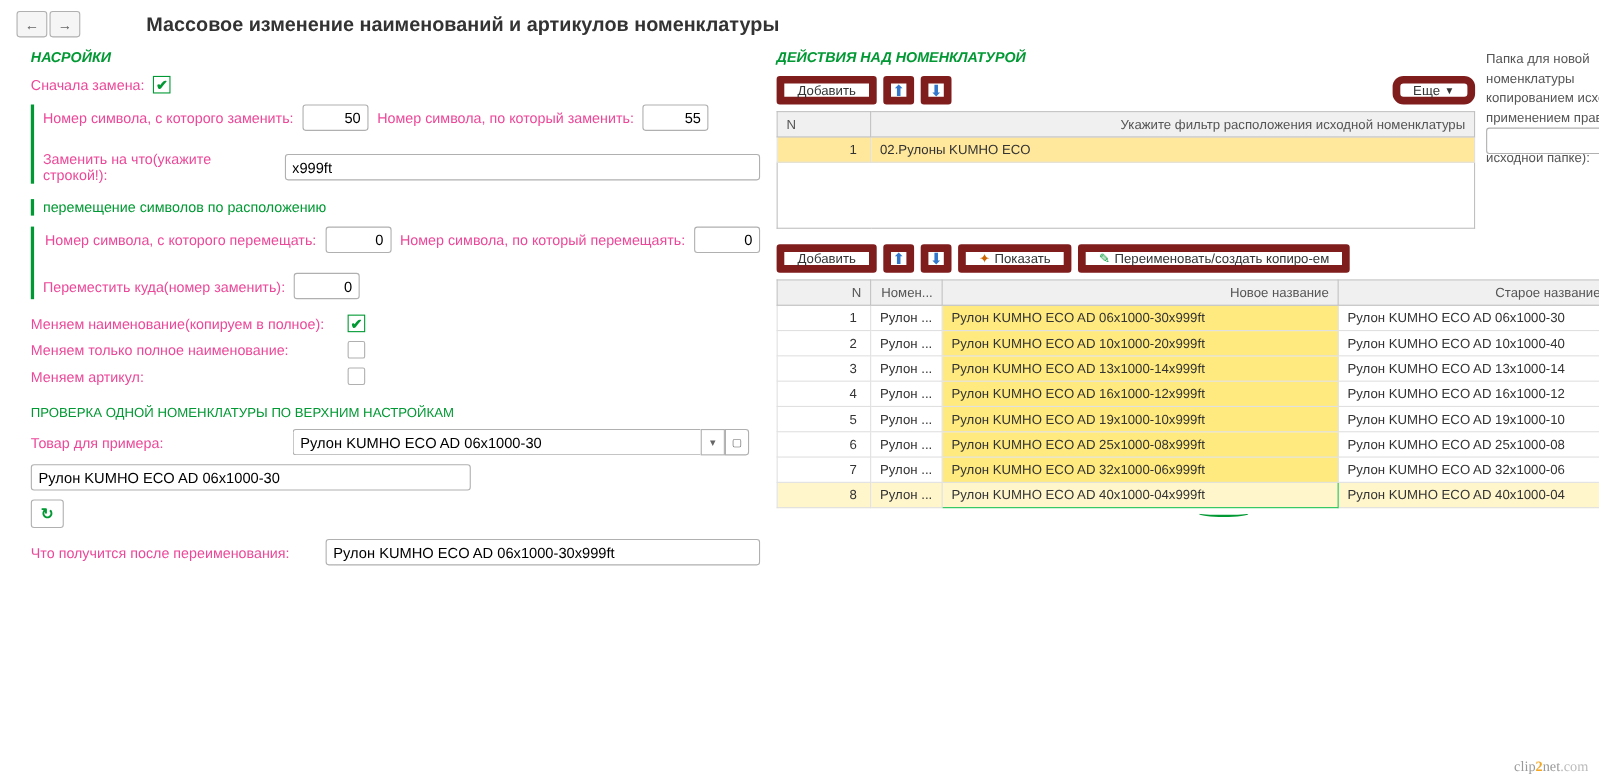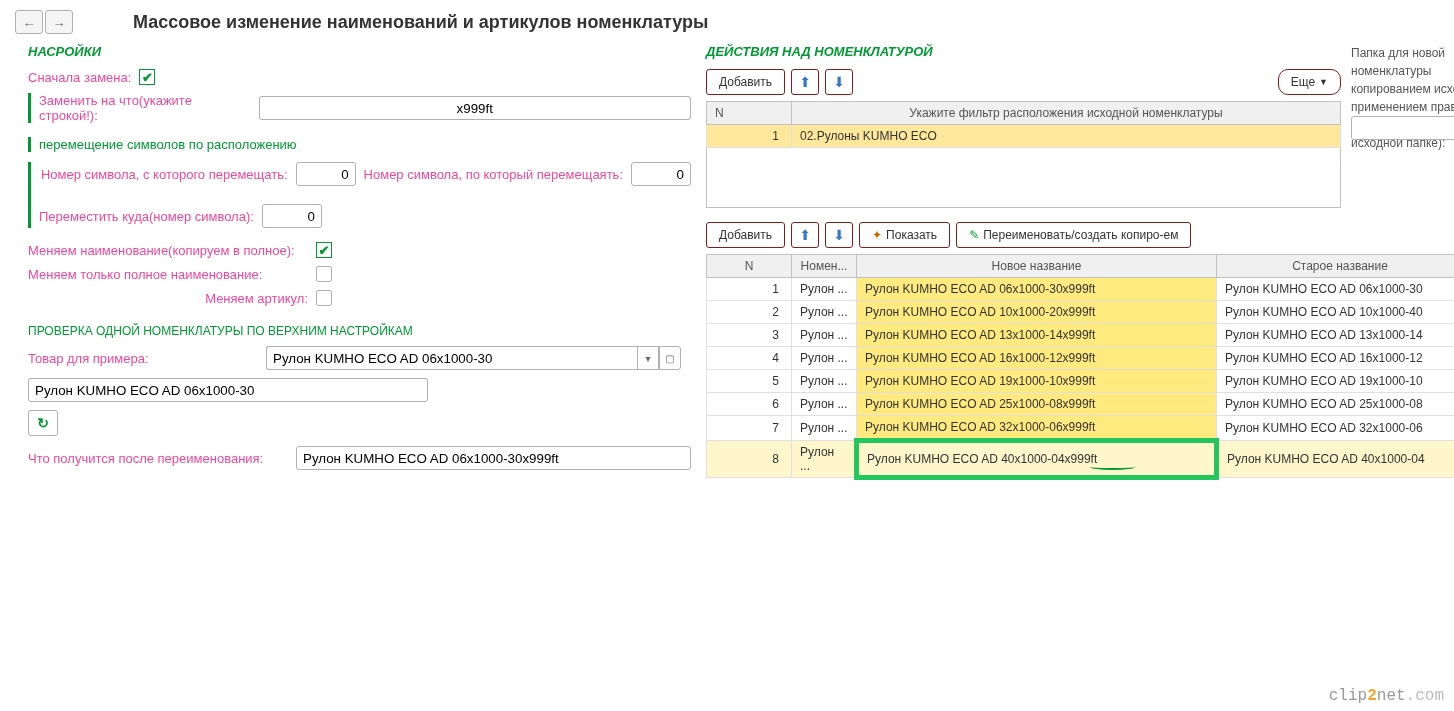--- a/index.html
+++ b/index.html
@@ -24,44 +24,44 @@
   .verify-h { color: #009933; font-size: 12px; margin: 18px 0 8px 0; }
   .combo { display: flex; }
   .combo input { flex: 1; border: 1px solid #b0b0b0; border-right: none; border-radius: 3px 0 0 3px; height: 24px; padding: 0 6px; }
   .combo-btn { width: 22px; height: 24px; border: 1px solid #b0b0b0; background: #fff; cursor: pointer; display: flex; align-items: center; justify-content: center; font-size: 10px; color: #666; }
   .combo-btn:last-child { border-radius: 0 3px 3px 0; }
   .refresh-btn { width: 30px; height: 26px; border: 1px solid #b0b0b0; background: #fff; border-radius: 3px; cursor: pointer; color: #009933; font-weight: bold; display: flex; align-items: center; justify-content: center; font-size: 14px; }
   .annotation { color: #d97706; font-size: 11px; position: absolute; }
   .ann1 { left: 480px; top: 608px; width: 190px; line-height: 1.3; }
   .ann-line1 { width: 1px; height: 35px; background: #d97706; position: absolute; left: 475px; top: 590px; }
   .toolbar { display: flex; gap: 6px; margin-bottom: 6px; align-items: center; }
-  .btn { height: 26px; padding: 0 12px; border: 1px solid #7f1d1d; background: #fff; border-radius: 3px; cursor: pointer; font-size: 12px; display: flex; align-items: center; gap: 4px; }
+  .btn { height: 26px; padding: 0 12px; border: 7px solid #7f1d1d; background: #fff; border-radius: 3px; cursor: pointer; font-size: 12px; display: flex; align-items: center; gap: 4px; }
   .btn-sm { width: 28px; padding: 0; justify-content: center; }
   .arrow-up { color: #3377cc; font-size: 14px; }
   .arrow-down { color: #3377cc; font-size: 14px; }
   .more-btn { margin-left: auto; border-radius: 10px; }
   .table { border: 1px solid #c0c0c0; border-collapse: collapse; width: 100%; }
-  .table th { background: #f0f0f0; border: 1px solid #c0c0c0; padding: 4px 8px; text-align: center; font-weight: normal; color: #555; font-size: 12px; }
+  .table th { background: #f0f0f0; border: 1px solid #c0c0c0; padding: 4px 8px; text-align: right; font-weight: normal; color: #555; font-size: 12px; }
   .table td { border: 1px solid #e0e0e0; padding: 4px 8px; font-size: 12px; }
   .filter-table { width: 635px; height: 100px; border: 1px solid #c0c0c0; margin-bottom: 14px; }
   .filter-table th:first-child { width: 85px; text-align: left; }
   .filter-row { background: #ffe89c; }
   .filter-row td:first-child { background: #ffe89c; text-align: right; padding-right: 12px; }
   .data-table { width: 758px; }
   .data-table th:nth-child(1) { width: 85px; }
   .data-table th:nth-child(2) { width: 65px; }
   .data-table th:nth-child(3) { width: 360px; }
   .data-table td:nth-child(1) { text-align: right; padding-right: 12px; }
   .yellow-cell { background: #ffea7f; }
   .picked-row td { background: #fff6cc; }
-  .picked-row td:nth-child(3) { border: 5px solid #22c55e; }
+  .picked-row td:nth-child(3) { border: 1px solid #22c55e; }
   .side-text { position: absolute; left: 645px; top: 0; font-size: 12px; color: #555; line-height: 1.5; width: 160px; }
   .side-input { position: absolute; left: 645px; top: 72px; width: 110px; height: 24px; border: 1px solid #b0b0b0; border-radius: 3px; }
   .underline2 { border-bottom: 2px solid #009933; border-radius: 50%; height: 6px; width: 45px; position: absolute; left: 384px; top: 420px; }
-  .watermark { position: fixed; bottom: 6px; right: 10px; font-size: 16px; color: #999; font-family: Liberation Mono, monospace; }
+  .watermark { position: fixed; bottom: 6px; right: 10px; font-size: 13px; color: #999; font-family: Liberation Serif, serif; }
   .watermark b { color: #f5a623; }
   .icon-wand { color: #cc6600; }
   .icon-pencil { color: #009933; }
 </style>
 </head>
 <body>
 
 <div class="top-bar">
   <div class="nav-btns">
     <div class="nav-btn">←</div>
@@ -74,50 +74,56 @@
 
   <div class="left" style="position:relative;">
     <div class="section-h">НАСРОЙКИ</div>
 
     <div class="field-row">
       <span class="label">Сначала замена:</span>
       <span class="check">✔</span>
     </div>
 
     <div class="sub-body">
+      <div class="field-row" style="margin-top:10px; margin-bottom:18px;">
+        <span class="label">Номер символа, с которого заменить:</span>
+        <input class="input-num" value="50" style="">
+        <span class="label">Номер символа, по который заменить:</span>
+        <input class="input-num" value="55" style="">
+      </div>
       <div class="field-row" style="margin-bottom:14px;">
         <span class="label">Заменить на что(укажите строкой!):</span>
-        <input class="input-text" style="width: 440px; text-align: center;" value="x999ft">
+        <input class="input-text" style="width: 440px;" value="x999ft">
       </div>
     </div>
 
     <div class="sub-h">перемещение символов по расположению</div>
     <div class="sub-body">
       <div class="field-row" style="margin-top:10px; margin-bottom:18px;justify-content:flex-end;">
         <span class="label">Номер символа, с которого перемещать:</span>
         <input class="input-num" value="0" style="">
         <span class="label">Номер символа, по который перемещаять:</span>
         <input class="input-num" value="0" style="">
       </div>
       <div class="field-row" style="margin-bottom:14px;">
-        <span class="label">Переместить куда(номер символа):</span>
+        <span class="label">Переместить куда(номер заменить):</span>
         <input class="input-num" value="0" style="">
       </div>
     </div>
 
     <div class="field-row" style="margin-top:8px;">
       <span class="label" style="width:280px;">Меняем наименование(копируем в полное):</span>
       <span class="check-green">✔</span>
     </div>
     <div class="field-row">
       <span class="label" style="width:280px;">Меняем только полное наименование:</span>
       <span class="check-plain"></span>
     </div>
     <div class="field-row">
-      <span class="label" style="width:280px;text-align:right;">Меняем артикул:</span>
+      <span class="label" style="width:280px;">Меняем артикул:</span>
       <span class="check-plain"></span>
     </div>
 
     <div class="verify-h">ПРОВЕРКА ОДНОЙ НОМЕНКЛАТУРЫ ПО ВЕРХНИМ НАСТРОЙКАМ</div>
 
     <div class="field-row">
       <span class="label" style="width:230px;">Товар для примера:</span>
       <div class="combo" style="width:415px;">
         <input value="Рулон KUMHO ECO AD 06x1000-30" style="">
         <div class="combo-btn">▾</div>

